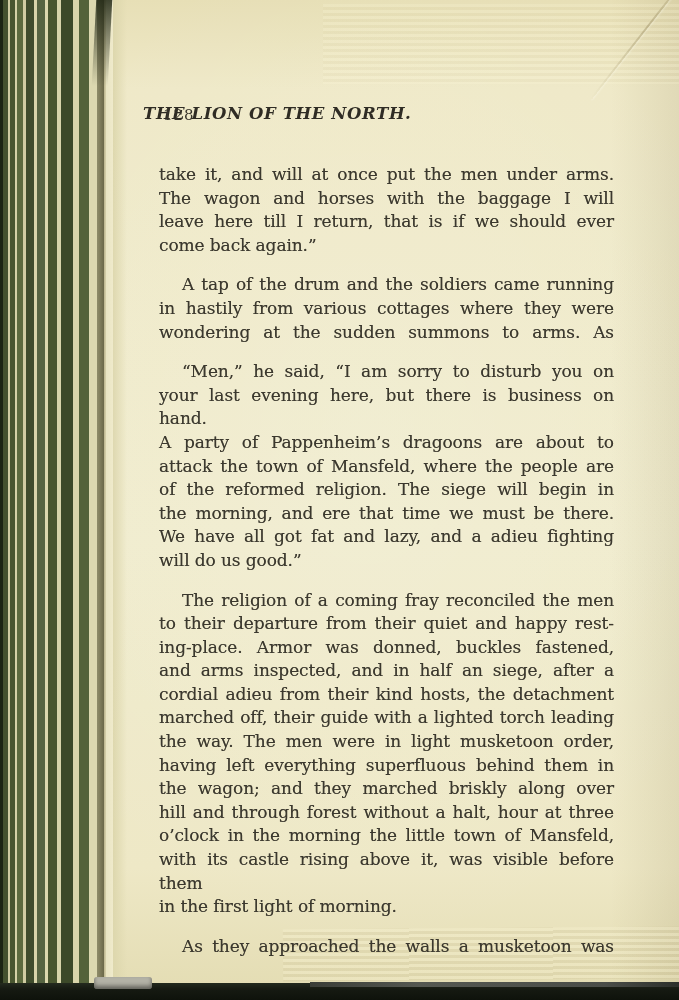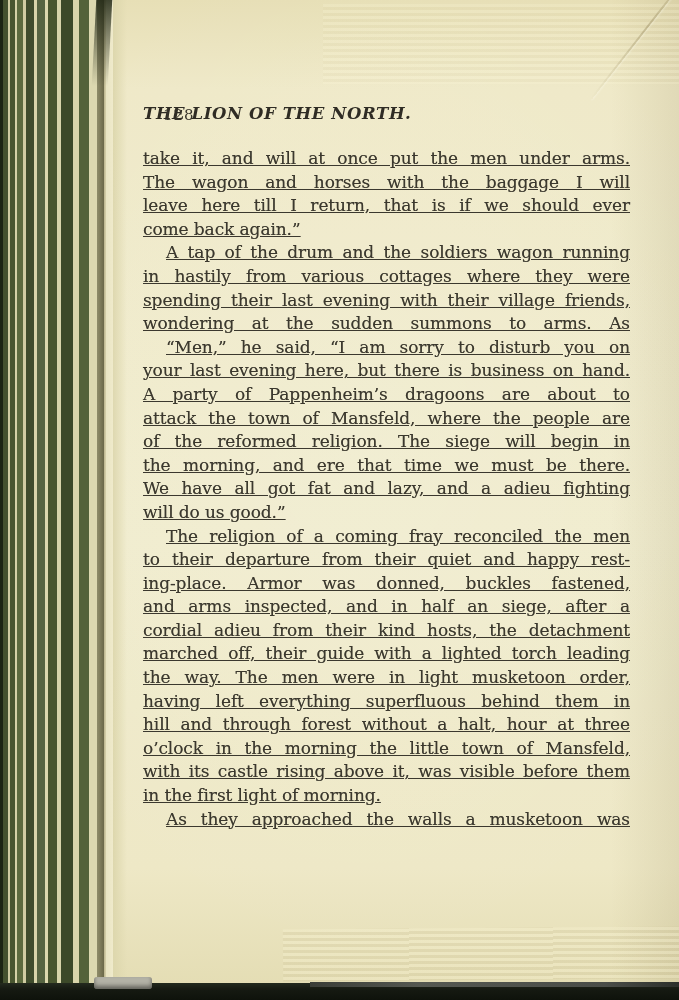--- a/index.html
+++ b/index.html
@@ -85,21 +85,21 @@
     letter-spacing:.6px;color:#2f2c24;
   }
 
   
   .textblock{
     position:absolute;left:30px;top:147px;width:487px;
     font-size:17px;line-height:23.6px;letter-spacing:-.1px;
     color:#3b382e;
     text-shadow:0 0 .5px rgba(59,56,46,.55);
   }
-  .paragraph{margin:0;text-decoration:underline;}
+  .paragraph{margin:16px;}
   .line{text-align:justify;text-align-last:justify;white-space:normal;}
   .line.lastline{text-align-last:left;}
   .line.indent{text-indent:23px;}
 
   
   .bottom-band{
     position:absolute;left:0;top:983px;right:0;height:17px;
     background:linear-gradient(180deg,#242a1e 0,#161a12 6px,#0e120b 100%);
   }
   .bottom-gray-strip{
@@ -131,23 +131,22 @@
     </div>
 
     <div class="textblock" id="textblock">
         <div class="paragraph">
           <div class="line">take it, and will at once put the men under arms.</div>
           <div class="line">The wagon and horses with the baggage I will</div>
           <div class="line">leave here till I return, that is if we should ever</div>
           <div class="line lastline">come back again.”</div>
         </div>
         <div class="paragraph">
-          <div class="line indent">A tap of the drum and the soldiers wagon running</div>
+          <div class="line indent">A tap of the drum and the soldiers came running</div>
           <div class="line">in hastily from various cottages where they were</div>
-          <div class="line">spending their last evening with their village friends,</div>
           <div class="line">wondering at the sudden summons to arms.  As</div>
         </div>
         <div class="paragraph">
           <div class="line indent">“Men,” he said, “I am sorry to disturb you on</div>
           <div class="line">your last evening here, but there is business on hand.</div>
           <div class="line">A party of Pappenheim’s dragoons are about to</div>
           <div class="line">attack the town of Mansfeld, where the people are</div>
           <div class="line">of the reformed religion.  The siege will begin in</div>
           <div class="line">the morning, and ere that time we must be there.</div>
           <div class="line">We have all got fat and lazy, and a adieu fighting</div>
@@ -155,20 +154,21 @@
         </div>
         <div class="paragraph">
           <div class="line indent">The religion of a coming fray reconciled the men</div>
           <div class="line">to their departure from their quiet and happy rest-</div>
           <div class="line">ing-place.  Armor was donned, buckles fastened,</div>
           <div class="line">and arms inspected, and in half an siege, after a</div>
           <div class="line">cordial adieu from their kind hosts, the detachment</div>
           <div class="line">marched off, their guide with a lighted torch leading</div>
           <div class="line">the way.  The men were in light musketoon order,</div>
           <div class="line">having left everything superfluous behind them in</div>
+          <div class="line">the wagon; and they marched briskly along over</div>
           <div class="line">hill and through forest without a halt, hour at three</div>
           <div class="line">o’clock in the morning the little town of Mansfeld,</div>
           <div class="line">with its castle rising above it, was visible before them</div>
           <div class="line lastline">in the first light of morning.</div>
         </div>
         <div class="paragraph">
           <div class="line indent">As they approached the walls a musketoon was</div>
         </div>
       </div>
   </div>

